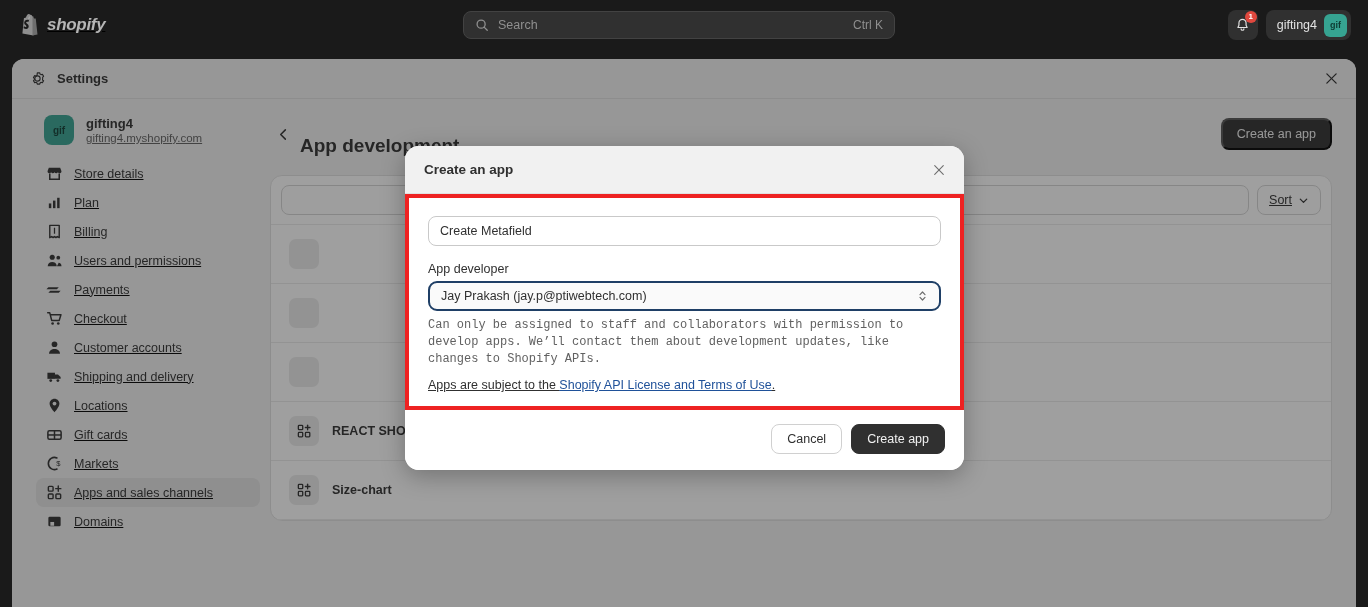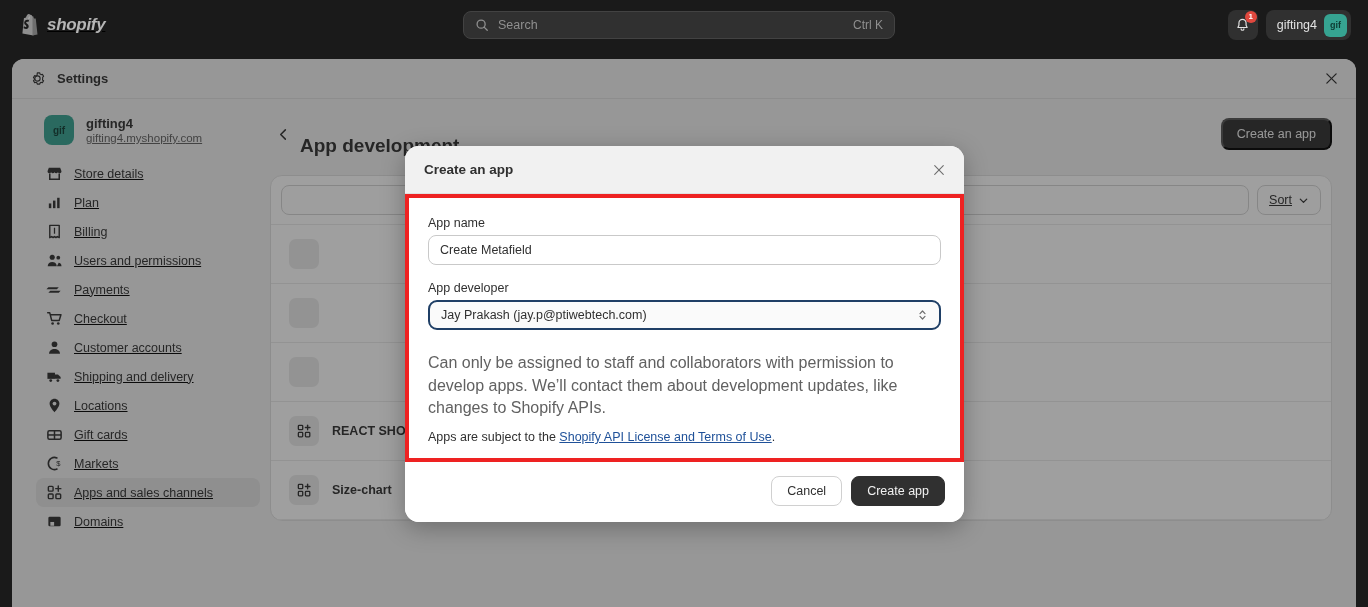--- a/index.html
+++ b/index.html
@@ -201,24 +201,25 @@
   .field-group { margin-bottom: 16px; }
   .field-group.last { margin-bottom: 0; }
   #dev-select-wrap {
     position: relative; width: 100%; height: 30px;
     border: 2px solid #1f3f66; border-radius: 9px;
     background: #fafafa; display: flex; align-items: center;
     padding: 0 11px;
   }
   #dev-select-wrap .sel-value { font-size: 12.5px; color: #303030; flex: 1; }
   .help-text {
-    font-size: 16px; color: #616161; line-height: 1.42;
-    margin-top: 22px;
-  }
-  .terms-text { font-size: 12.5px; color: #303030; margin-top: 10px; }
+    font-size: 12px; color: #616161; line-height: 1.42;
+    margin-top: 6px;
+    font-family: Liberation Mono, monospace;
+  }
+  .terms-text { font-size: 12.5px; color: #303030; margin-top: 10px; text-decoration: underline; }
   .terms-text a { color: #1f5199; text-decoration: underline; }
 
   #dialog-footer {
     display: flex; justify-content: flex-end; align-items: center;
     gap: 9px; padding: 14px 19px 16px 19px; background: #fff;
   }
   #cancel-btn {
     background: #fff; border: 1px solid #d0d0d0;
     border-radius: 8px; padding: 7px 15px;
     font-size: 12.5px; color: #303030; font-family: inherit;
@@ -483,21 +484,20 @@
     <div id="dialog-close">
       <svg width="12" height="12" viewBox="0 0 14 14">
         <line x1="2" y1="2" x2="12" y2="12" stroke="#6e6e6e" stroke-width="1.3" stroke-linecap="round"></line>
         <line x1="12" y1="2" x2="2" y2="12" stroke="#6e6e6e" stroke-width="1.3" stroke-linecap="round"></line>
       </svg>
     </div>
   </div>
 
   <div id="dialog-body">
     <div class="field-group">
-      <div class="field-label">App name</div>
       <input id="appname-input" type="text" value="Create Metafield" style="">
     </div>
 
     <div class="field-group last">
       <div class="field-label">App developer</div>
       <div id="dev-select-wrap">
         <span class="sel-value">Jay Prakash (jay.p@ptiwebtech.com)</span>
         <svg width="11" height="14" viewBox="0 0 11 14">
           <polyline points="3,5.6 5.5,3 8,5.6" fill="none" stroke="#6e6e6e" stroke-width="1.2" stroke-linecap="round" stroke-linejoin="round"></polyline>
           <polyline points="3,8.4 5.5,11 8,8.4" fill="none" stroke="#6e6e6e" stroke-width="1.2" stroke-linecap="round" stroke-linejoin="round"></polyline>

